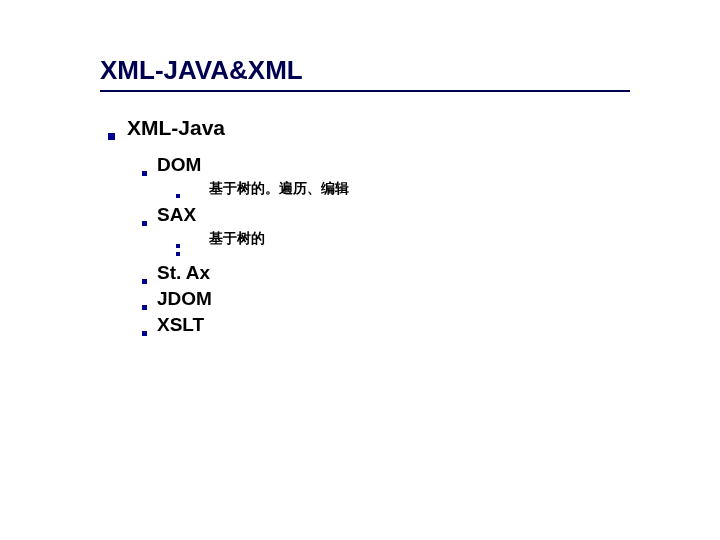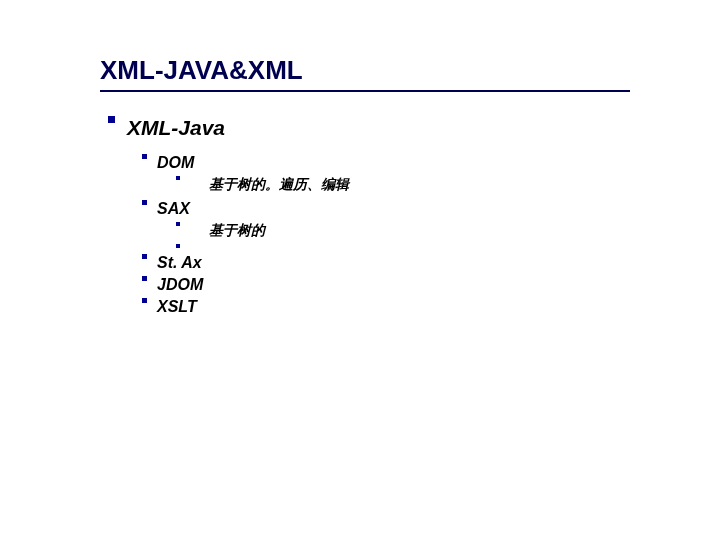--- a/index.html
+++ b/index.html
@@ -18,23 +18,22 @@
       font-size: 26px;
       font-weight: bold;
       color: #000050;
       padding-bottom: 4px;
       border-bottom: 2px solid #000050;
       margin-bottom: 24px;
       width: 530px;
     }
     .bullet-row {
       display: flex;
-      align-items: flex-start;
+      align-items: flex-end;
       margin-bottom: 6px;
-      font-style: italic;
     }
     .bullet {
       width: 7px;
       height: 7px;
       background: #000090;
       margin-right: 12px;
       flex-shrink: 0;
     }
     .bullet-sm {
       width: 5px;
@@ -53,21 +52,21 @@
     .level1 {
       font-size: 21px;
       font-weight: bold;
       color: #000000;
     }
     .l1-wrap {
       margin-left: 8px;
       margin-bottom: 14px;
     }
     .level2 {
-      font-size: 16px;
+      font-size: 19px;
       font-weight: bold;
       color: #000000;
     }
     .l2-wrap {
       margin-left: 42px;
       margin-bottom: 4px;
     }
     .level3 {
       font-size: 14px;
       font-weight: bold;

